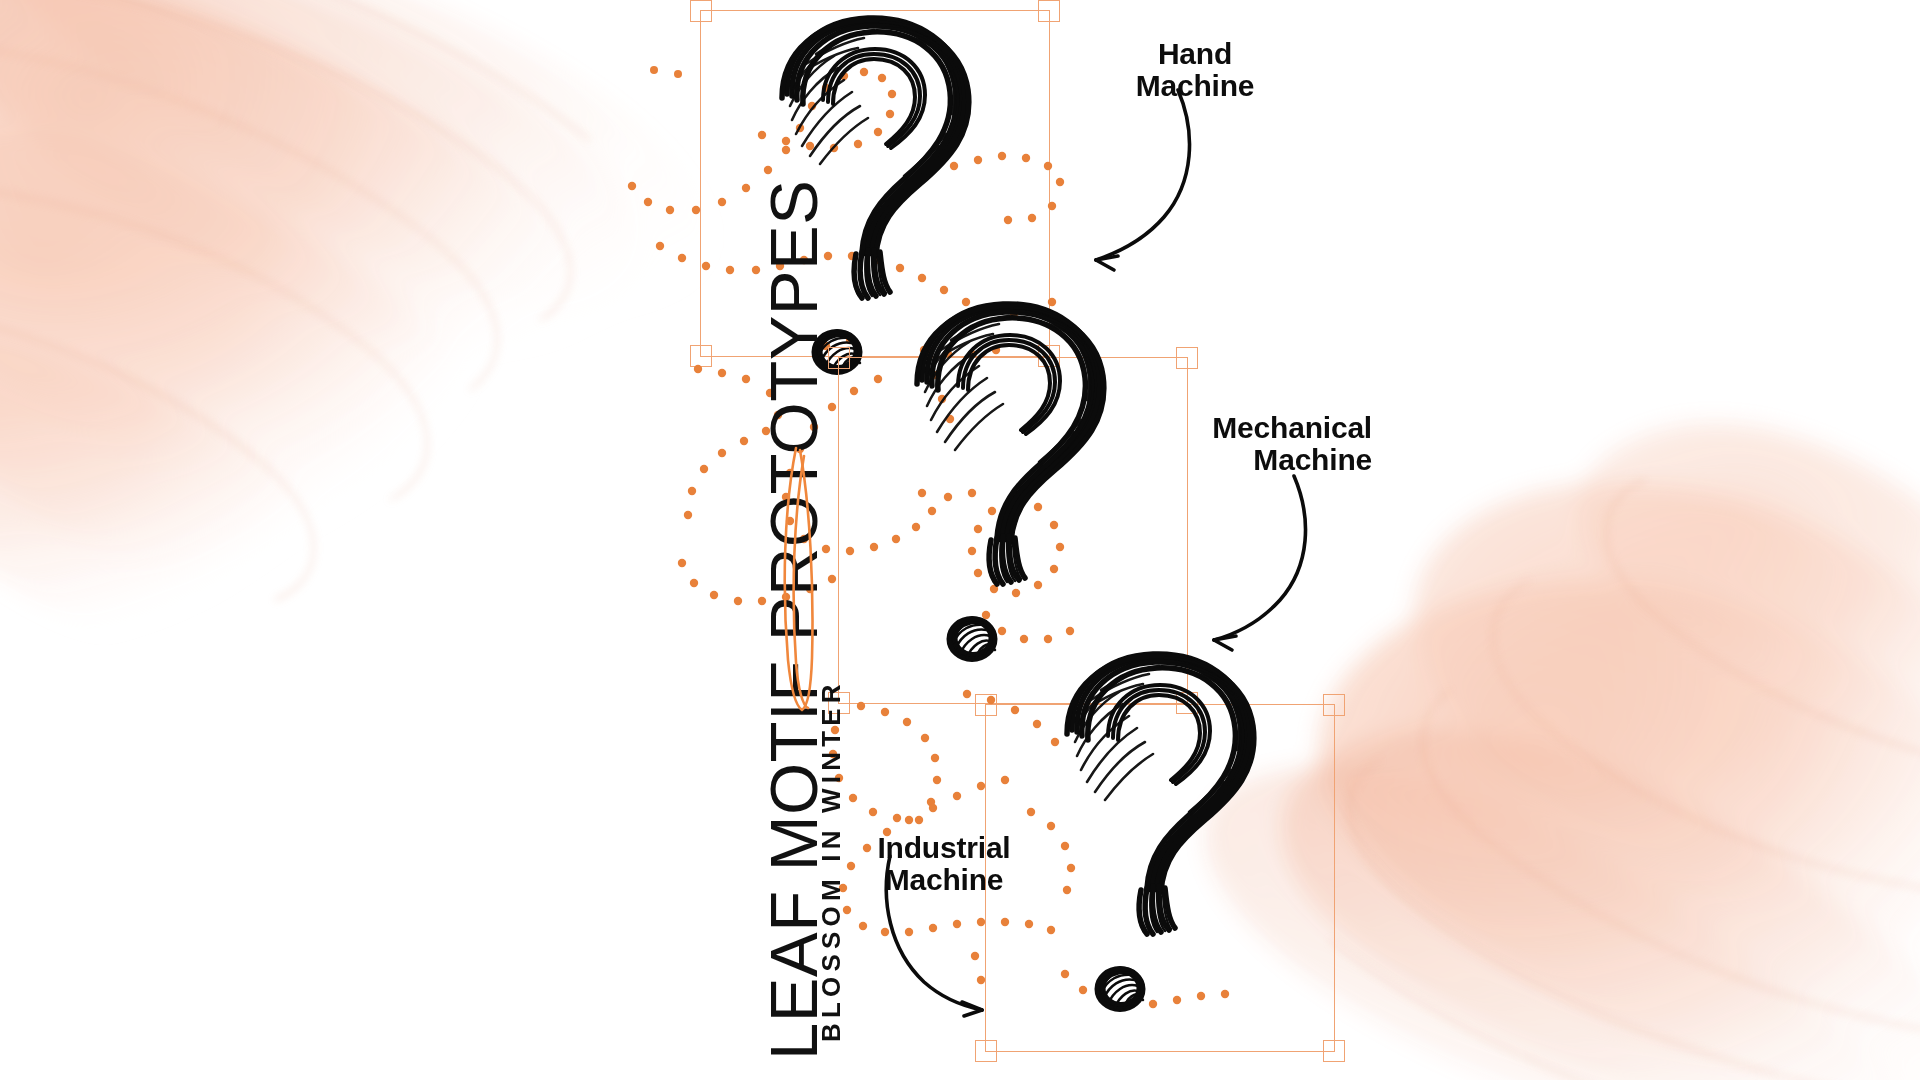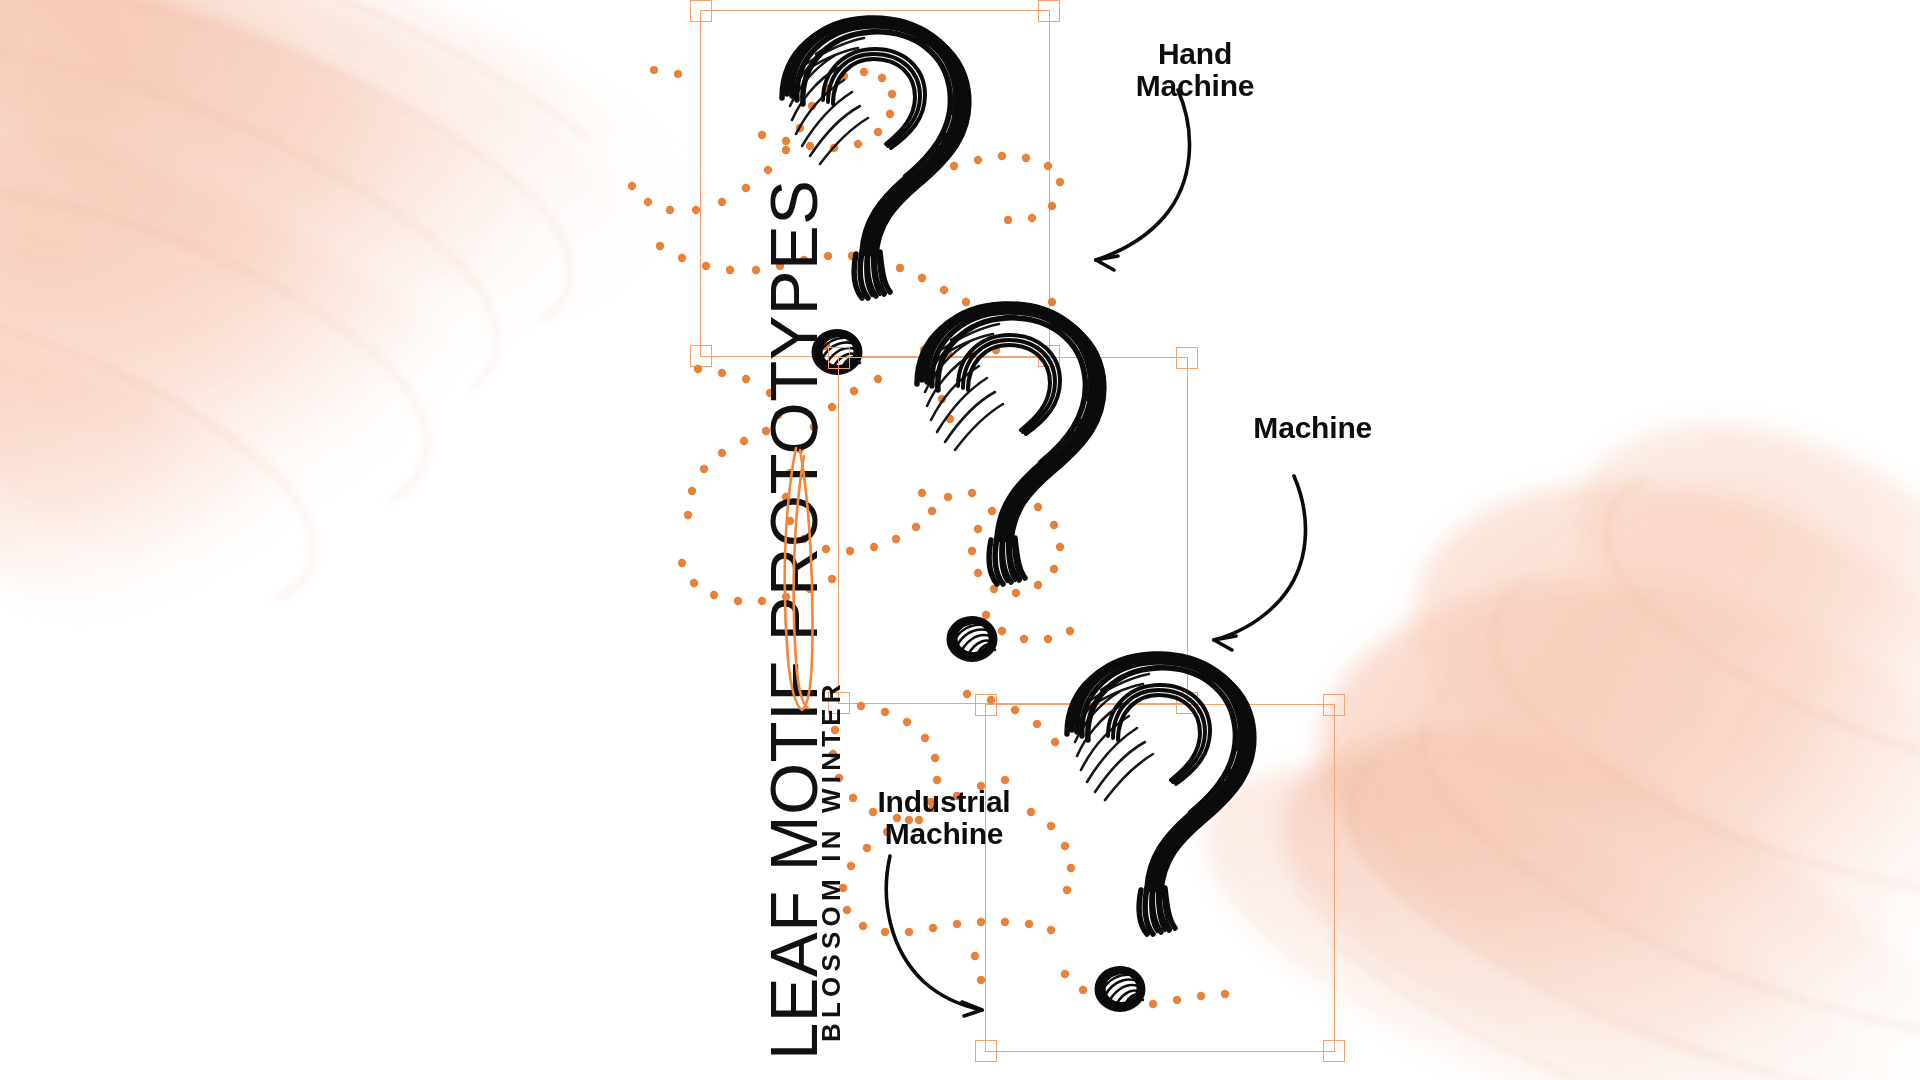--- a/index.html
+++ b/index.html
@@ -611,31 +611,32 @@
   <div class="callout center-align" style="left:1095px; top:38px; width:200px;">Hand Machine</div>
   <svg class="arrow-svg" style="left:1080px; top:82px; width:140px; height:190px;" viewBox="0 0 140 190">
     <g stroke="#0b0b0b" fill="none" stroke-width="3.6" stroke-linecap="round" stroke-linejoin="round">
       <path d="M98,8 C116,50 114,100 84,135 C64,158 40,170 16,178"></path>
       <path d="M16,178 L38,174"></path>
       <path d="M16,178 L34,188"></path>
     </g>
   </svg>
 
   <div class="callout right-align" style="left:1050px; top:412px; width:322px;">
+    <div>Mechanical</div>
     <div>Machine</div>
   </div>
   <svg class="arrow-svg" style="left:1198px; top:470px; width:140px; height:180px;" viewBox="0 0 140 180">
     <g stroke="#0b0b0b" fill="none" stroke-width="3.6" stroke-linecap="round" stroke-linejoin="round">
       <path d="M96,6 C114,48 112,96 82,130 C62,152 38,164 16,170"></path>
       <path d="M16,170 L38,166"></path>
       <path d="M16,170 L34,180"></path>
     </g>
   </svg>
 
-  <div class="callout center-align" style="left:820px; top:786px; width:248px;">
+  <div class="callout center-align" style="left:820px; top:832px; width:248px;">
     <div>Industrial</div>
     <div>Machine</div>
   </div>
   <svg class="arrow-svg" style="left:880px; top:850px; width:130px; height:165px;" viewBox="0 0 130 165">
     <g stroke="#0b0b0b" fill="none" stroke-width="3.6" stroke-linecap="round" stroke-linejoin="round">
       <path d="M10,6 C0,50 10,100 44,132 C62,148 82,156 102,160"></path>
       <path d="M102,160 L82,152"></path>
       <path d="M102,160 L84,166"></path>
     </g>
   </svg>

